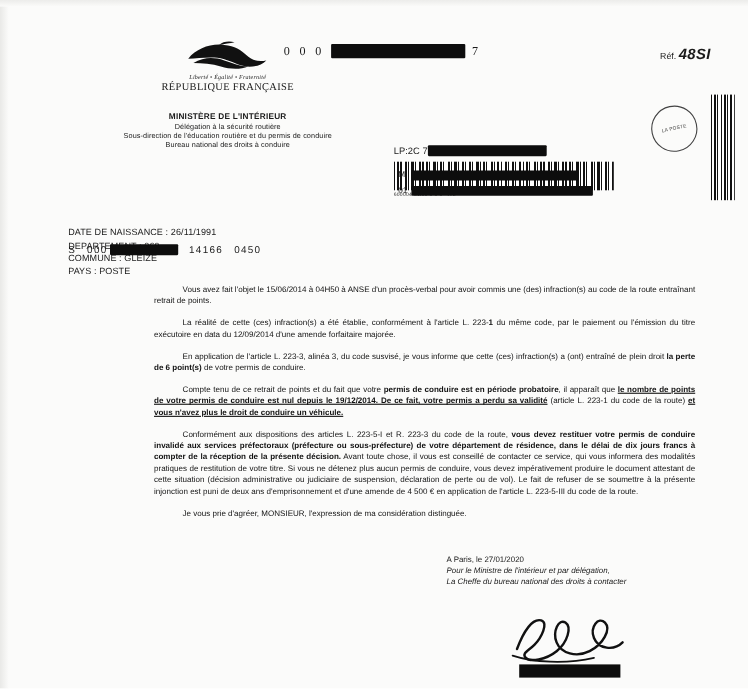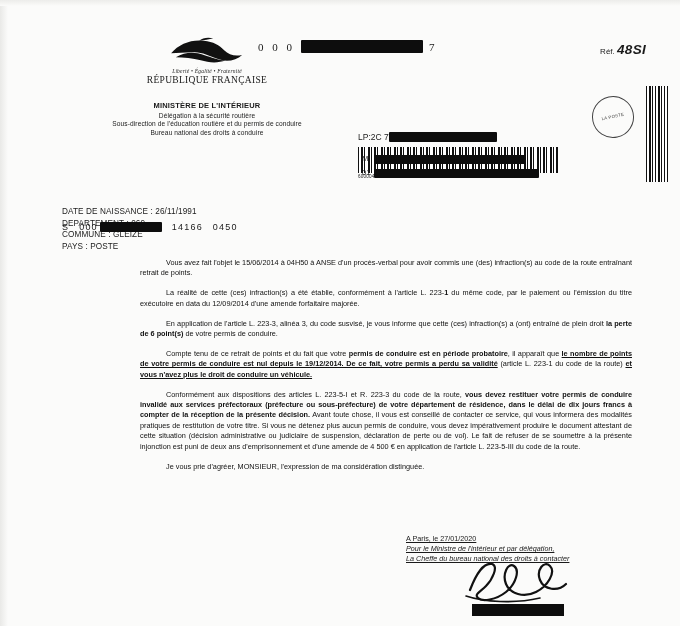--- a/index.html
+++ b/index.html
@@ -212,24 +212,23 @@
     color: #111;
   }
   .body p { margin: 0 0 9.5px 0; text-indent: 26px; }
   .body b { font-weight: bold; }
   .u { text-decoration: underline; }
 
   
   .sigblock {
     position: absolute;
     left: 406px;
-    top: 534px;
+    top: 504px;
     font-size: 7.2px;
     line-height: 10px;
-    text-decoration: underline;
   }
   .sigblock .it { font-style: italic; }
   .signature {
     position: absolute;
     left: 462px;
     top: 556px;
     width: 110px;
     height: 48px;
   }
   .sig-redact {

